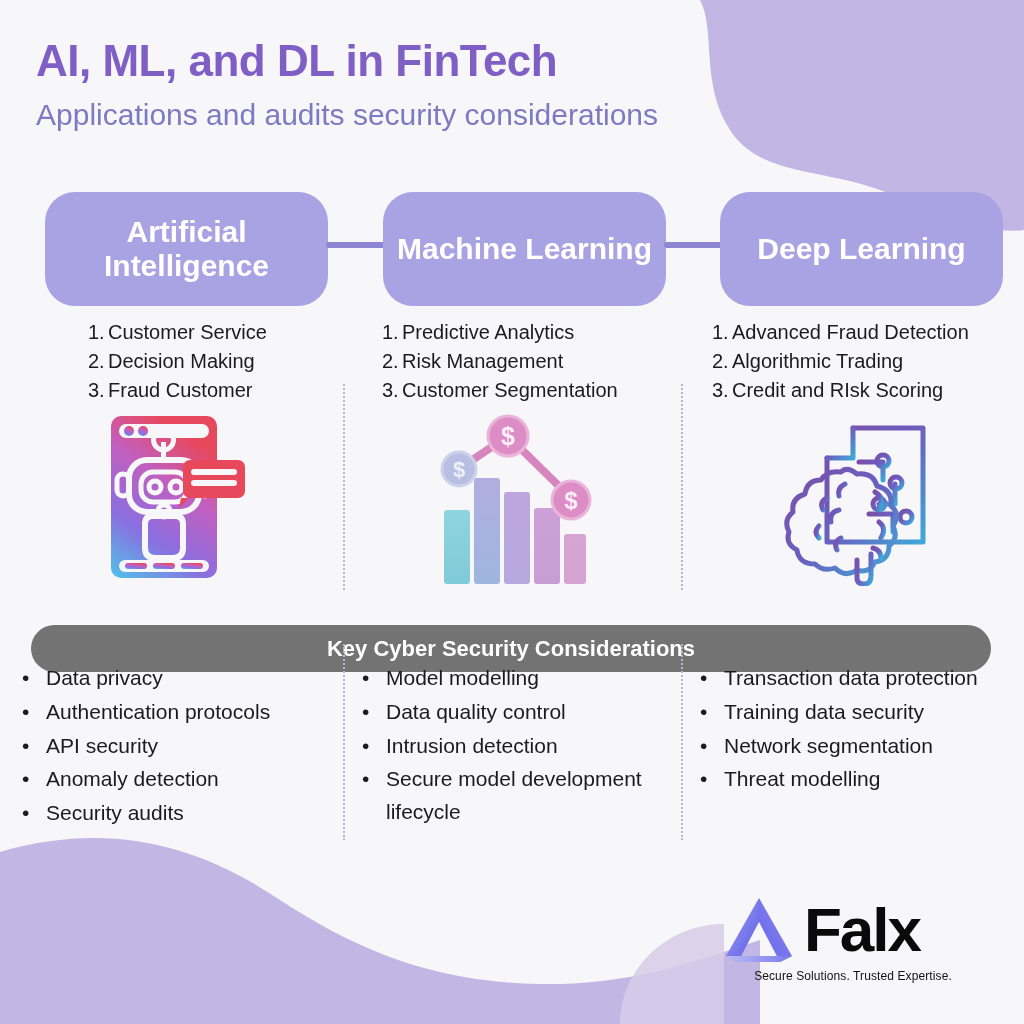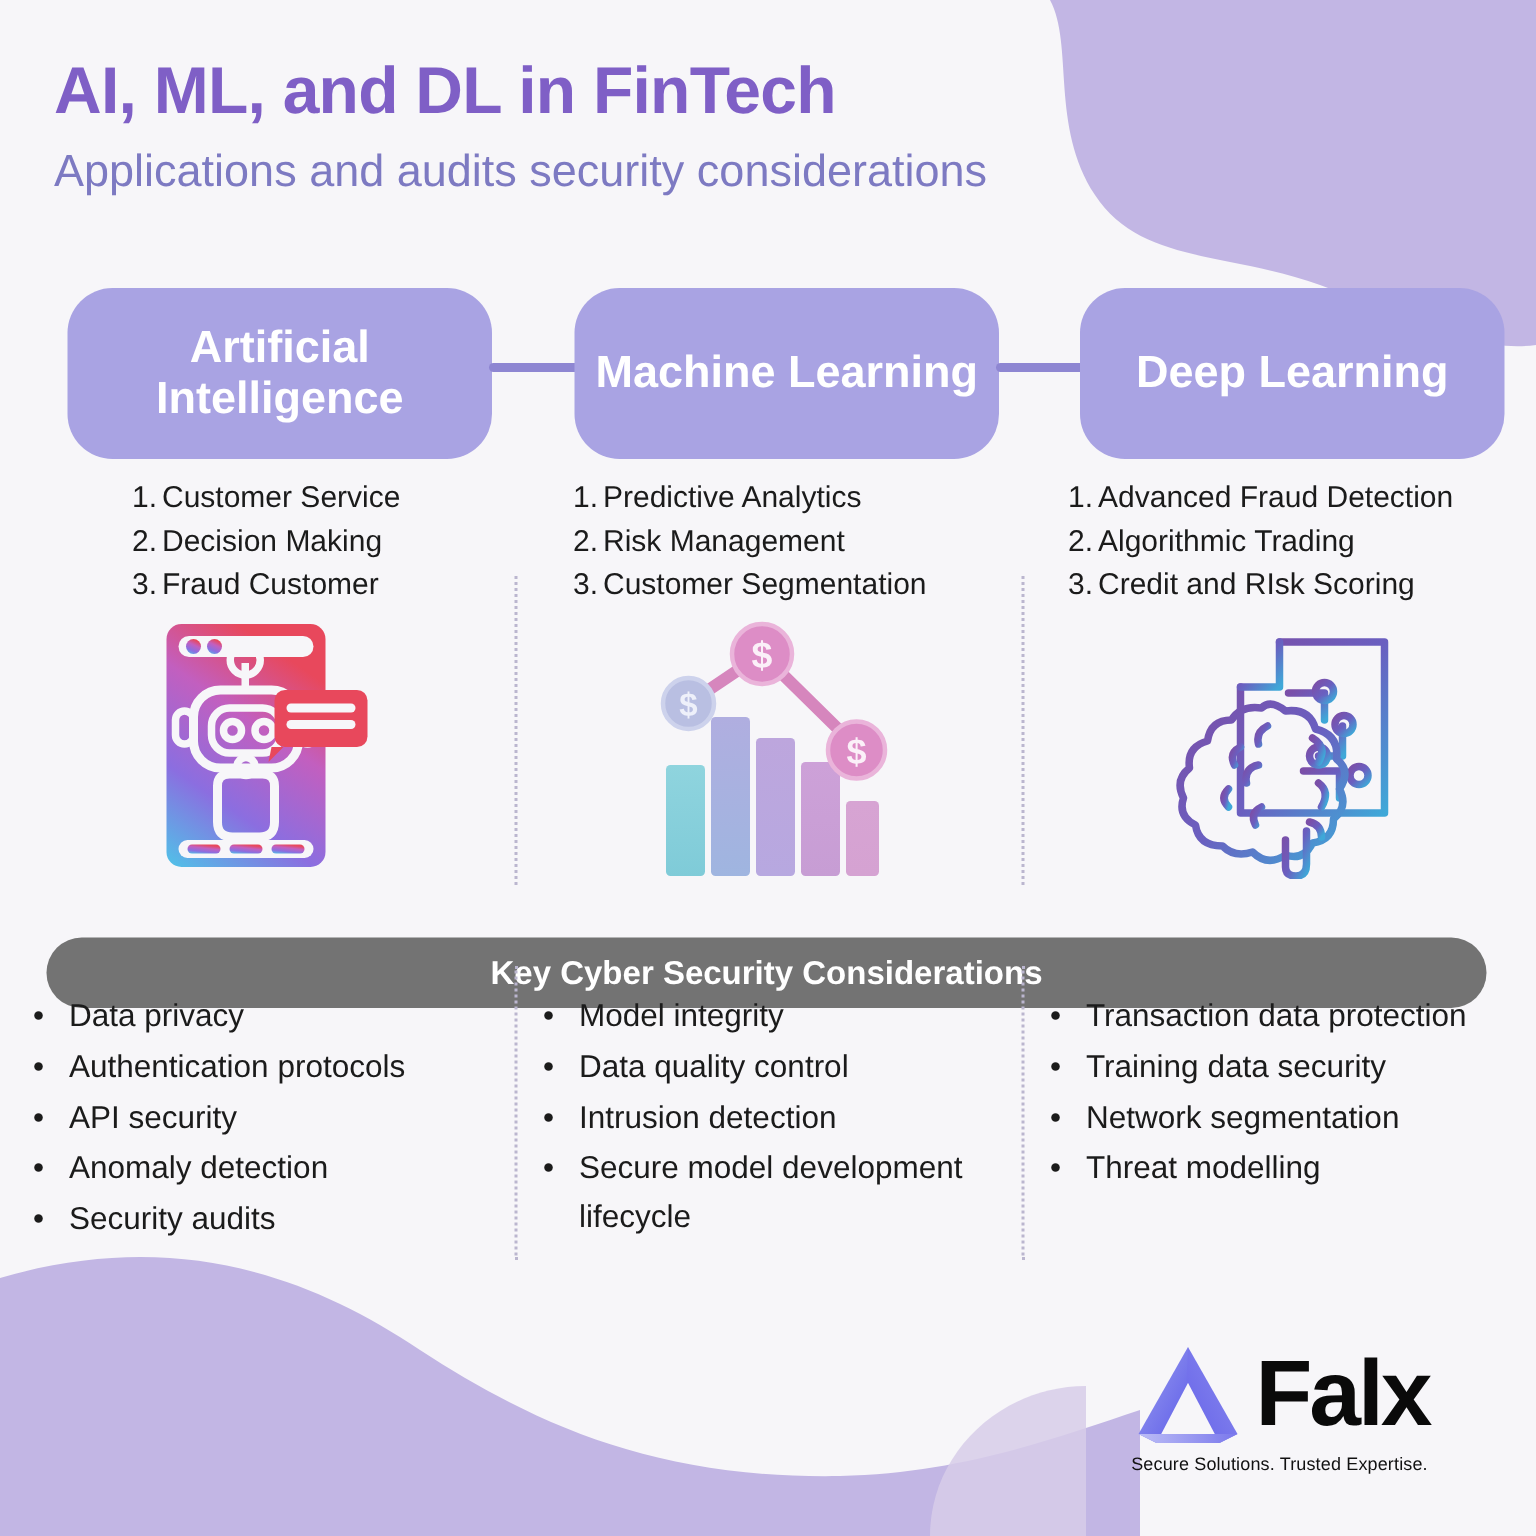--- a/index.html
+++ b/index.html
@@ -94,21 +94,21 @@
     display:flex; font-size:21px; color:#1b1b1b; line-height:1.56;
     margin-bottom:1px;
   }
   .bul-dot { width:24px; flex:none; text-align:left; font-size:21px; }
   .bul-txt { flex:1; }
 
   
   .logo-wrap {
     position:absolute; left:720px; top:893px; width:266px; height:105px;
   }
-  .logo-main { display:flex; align-items:center; gap:6px; height:74px;justify-content:center; }
+  .logo-main { display:flex; align-items:center; gap:6px; height:74px; }
   .logo-word {
     font-size:62px; font-weight:bold; color:#0a0a0a; letter-spacing:-2px;
     line-height:1;
   }
   .logo-tag {
     font-size:12px; color:#111; text-align:center; width:100%;
     margin-top:2px; letter-spacing:0.1px;
   }
 </style>
 </head>
@@ -350,21 +350,21 @@
           <span class="bul-txt">Anomaly detection</span>
         </div>
       <div class="bul-item">
           <span class="bul-dot">•</span>
           <span class="bul-txt">Security audits</span>
         </div>
     </div>
     <div class="bul-col c1">
       <div class="bul-item">
           <span class="bul-dot">•</span>
-          <span class="bul-txt">Model integrity</span>
+          <span class="bul-txt">Model modelling</span>
         </div>
       <div class="bul-item">
           <span class="bul-dot">•</span>
           <span class="bul-txt">Data quality control</span>
         </div>
       <div class="bul-item">
           <span class="bul-dot">•</span>
           <span class="bul-txt">Intrusion detection</span>
         </div>
       <div class="bul-item">

